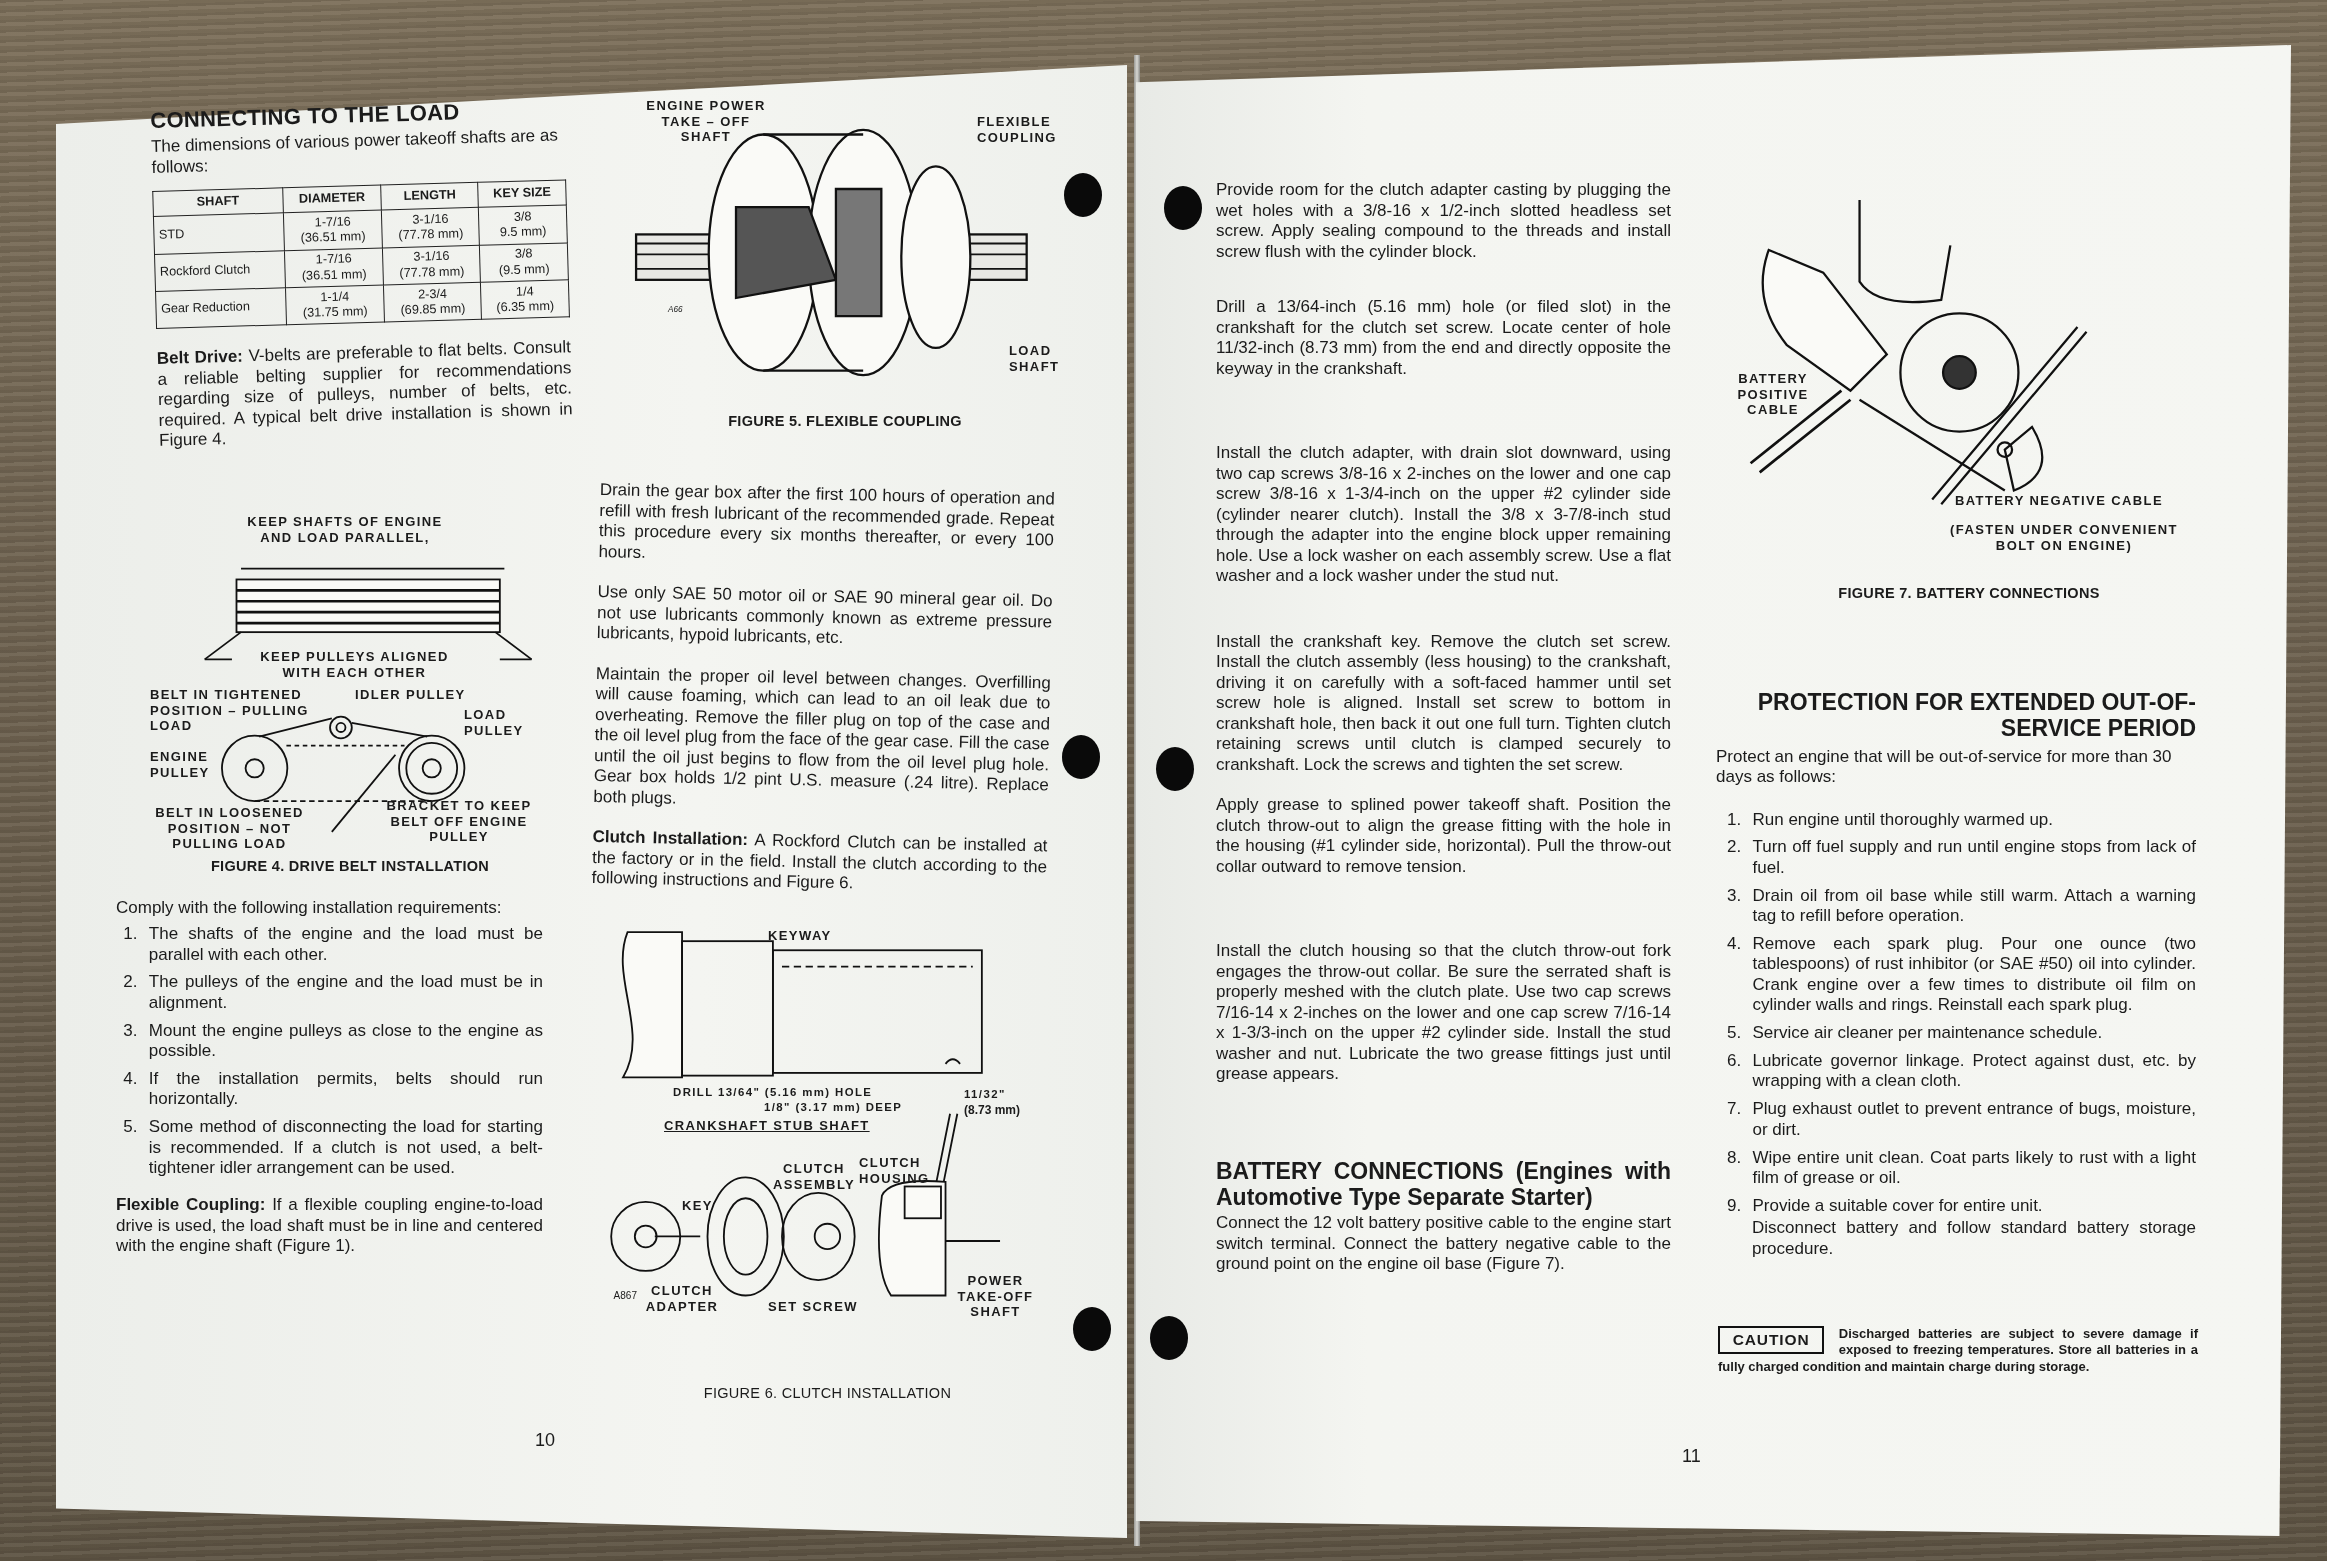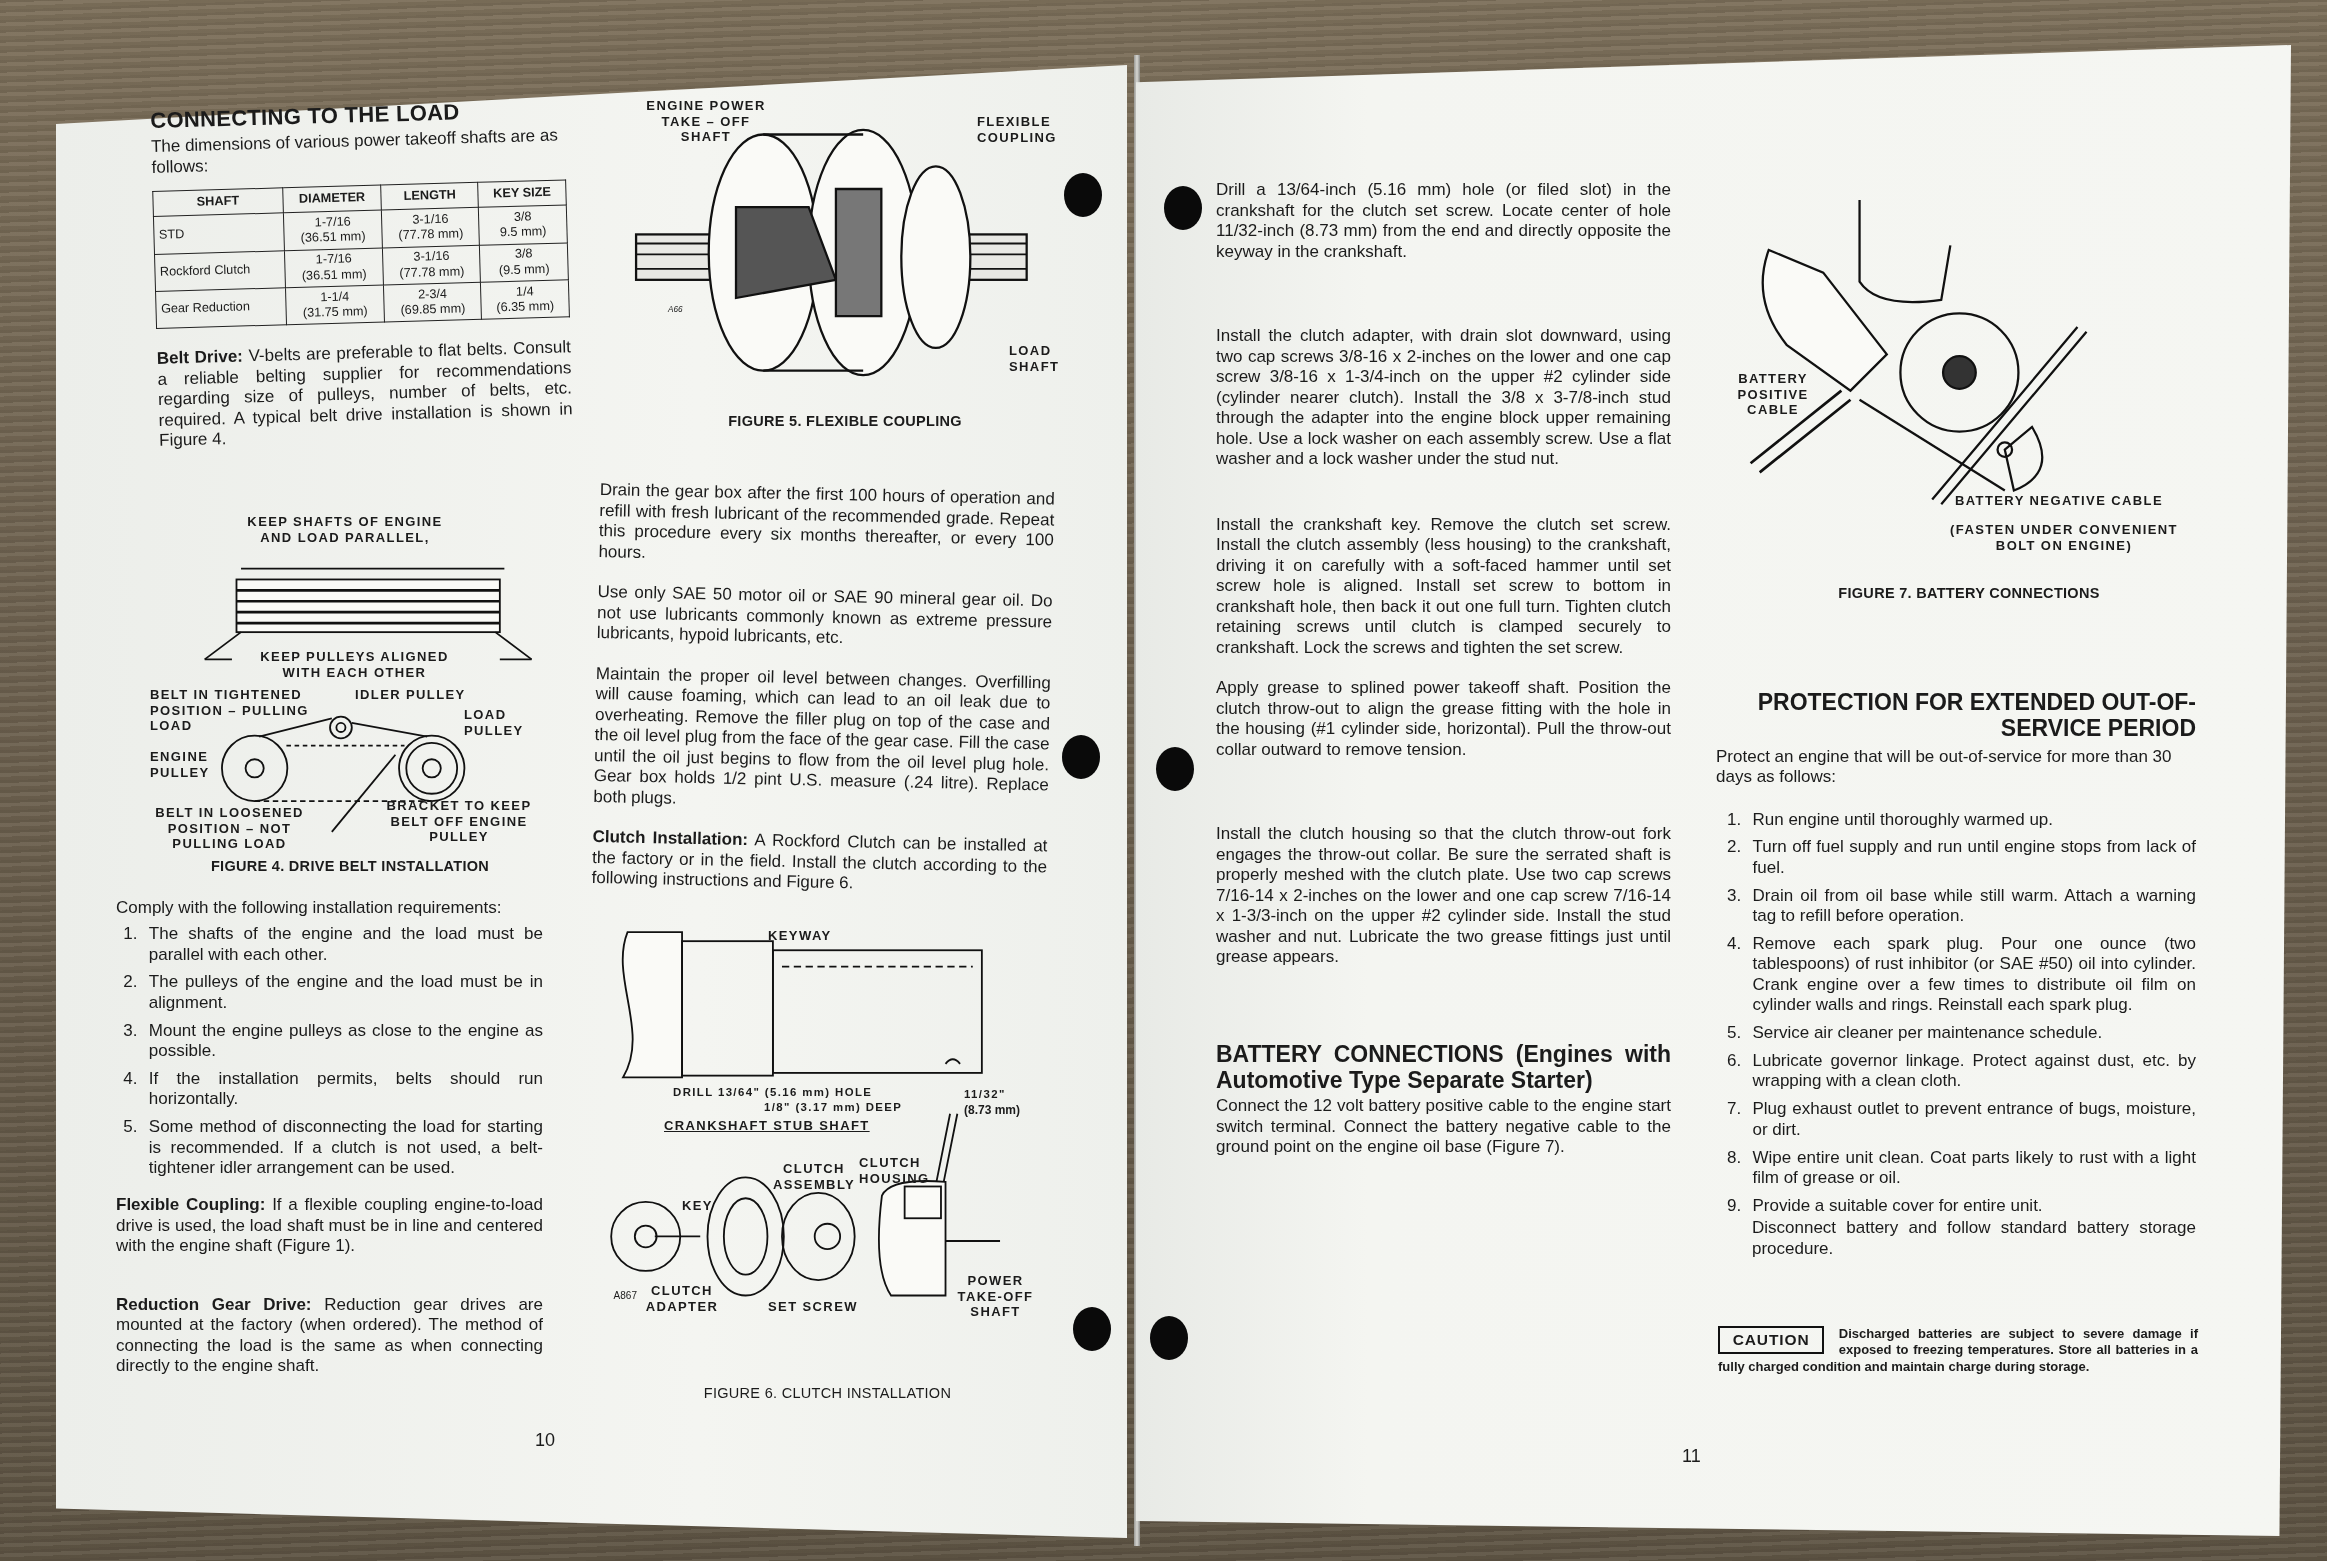--- a/index.html
+++ b/index.html
@@ -144,23 +144,20 @@
   <ol class="req" style="padding-left:7.3px;">
     <li><span class="num">1.</span><span>The shafts of the engine and the load must be parallel with each other.</span></li>
     <li><span class="num">2.</span><span>The pulleys of the engine and the load must be in alignment.</span></li>
     <li><span class="num">3.</span><span>Mount the engine pulleys as close to the engine as possible.</span></li>
     <li><span class="num">4.</span><span>If the installation permits, belts should run horizontally.</span></li>
     <li><span class="num">5.</span><span>Some method of disconnecting the load for starting is recommended. If a clutch is not used, a belt-tightener idler arrangement can be used.</span></li>
   </ol>
   <p style="margin-top:16.4px;">
     <span class="bold">Flexible Coupling:</span><span> If a flexible coupling engine-to-load drive is used, the load shaft must be in line and centered with the engine shaft (Figure 1).</span>
   </p>
-  <p style="margin-top:38px;">
-    <span class="bold">Reduction Gear Drive:</span><span> Reduction gear drives are mounted at the factory (when ordered). The method of connecting the load is the same as when connecting directly to the engine shaft.</span>
-  </p>
 </div>
 <div class="page-num" style="left:535px; top:1430px;">10</div>
 
 <div class="figure-box" style="left:627px; top:98px; width:436px; height:336px;">
   <svg width="436" height="291" viewBox="0 0 480 320">
     <g fill="#fafaf7" stroke="#111" stroke-width="2.5">
       <rect x="10" y="150" width="430" height="50" fill="#e8e8e4"></rect>
       <path d="M10 160 H440 M10 172 H440 M10 188 H440" stroke-width="2"></path>
       <ellipse cx="150" cy="170" rx="60" ry="130"></ellipse>
       <ellipse cx="260" cy="170" rx="60" ry="135"></ellipse>
@@ -224,20 +221,21 @@
 </div>
 
 <div class="punch-hole" style="left:1064px; top:173px;"></div>
 <div class="punch-hole" style="left:1062px; top:735px;"></div>
 <div class="punch-hole" style="left:1073px; top:1307px;"></div>
 <div class="punch-hole" style="left:1164px; top:186px;"></div>
 <div class="punch-hole" style="left:1156px; top:747px;"></div>
 <div class="punch-hole" style="left:1150px; top:1316px;"></div>
 
 <div class="col" style="left:1216px; top:180px; width:455px;">
+  <p style="margin-bottom:35px;">Provide room for the clutch adapter casting by plugging the wet holes with a 3/8-16 x 1/2-inch slotted headless set screw. Apply sealing compound to the threads and install screw flush with the cylinder block.</p>
   <p style="margin-bottom:64px;">Drill a 13/64-inch (5.16 mm) hole (or filed slot) in the crankshaft for the clutch set screw. Locate center of hole 11/32-inch (8.73 mm) from the end and directly opposite the keyway in the crankshaft.</p>
   <p style="margin-bottom:45px;">Install the clutch adapter, with drain slot downward, using two cap screws 3/8-16 x 2-inches on the lower and one cap screw 3/8-16 x 1-3/4-inch on the upper #2 cylinder side (cylinder nearer clutch). Install the 3/8 x 3-7/8-inch stud through the adapter into the engine block upper remaining hole. Use a lock washer on each assembly screw. Use a flat washer and a lock washer under the stud nut.</p>
   <p style="margin-bottom:20px;">Install the crankshaft key. Remove the clutch set screw. Install the clutch assembly (less housing) to the crankshaft, driving it on carefully with a soft-faced hammer until set screw hole is aligned. Install set screw to bottom in crankshaft hole, then back it out one full turn. Tighten clutch retaining screws until clutch is clamped securely to crankshaft. Lock the screws and tighten the set screw.</p>
   <p style="margin-bottom:64px;">Apply grease to splined power takeoff shaft. Position the clutch throw-out to align the grease fitting with the hole in the housing (#1 cylinder side, horizontal). Pull the throw-out collar outward to remove tension.</p>
   <p style="margin-bottom:73px;">Install the clutch housing so that the clutch throw-out fork engages the throw-out collar. Be sure the serrated shaft is properly meshed with the clutch plate. Use two cap screws 7/16-14 x 2-inches on the lower and one cap screw 7/16-14 x 1-3/3-inch on the upper #2 cylinder side. Install the stud washer and nut. Lubricate the two grease fittings just until grease appears.</p>
   <div class="heading-lg">
     <span>BATTERY CONNECTIONS</span><span> (Engines with Automotive Type Separate Starter)</span>
   </div>
   <p style="margin-top:3.6px;">Connect the 12 volt battery positive cable to the engine start switch terminal. Connect the battery negative cable to the ground point on the engine oil base (Figure 7).</p>
 </div>

